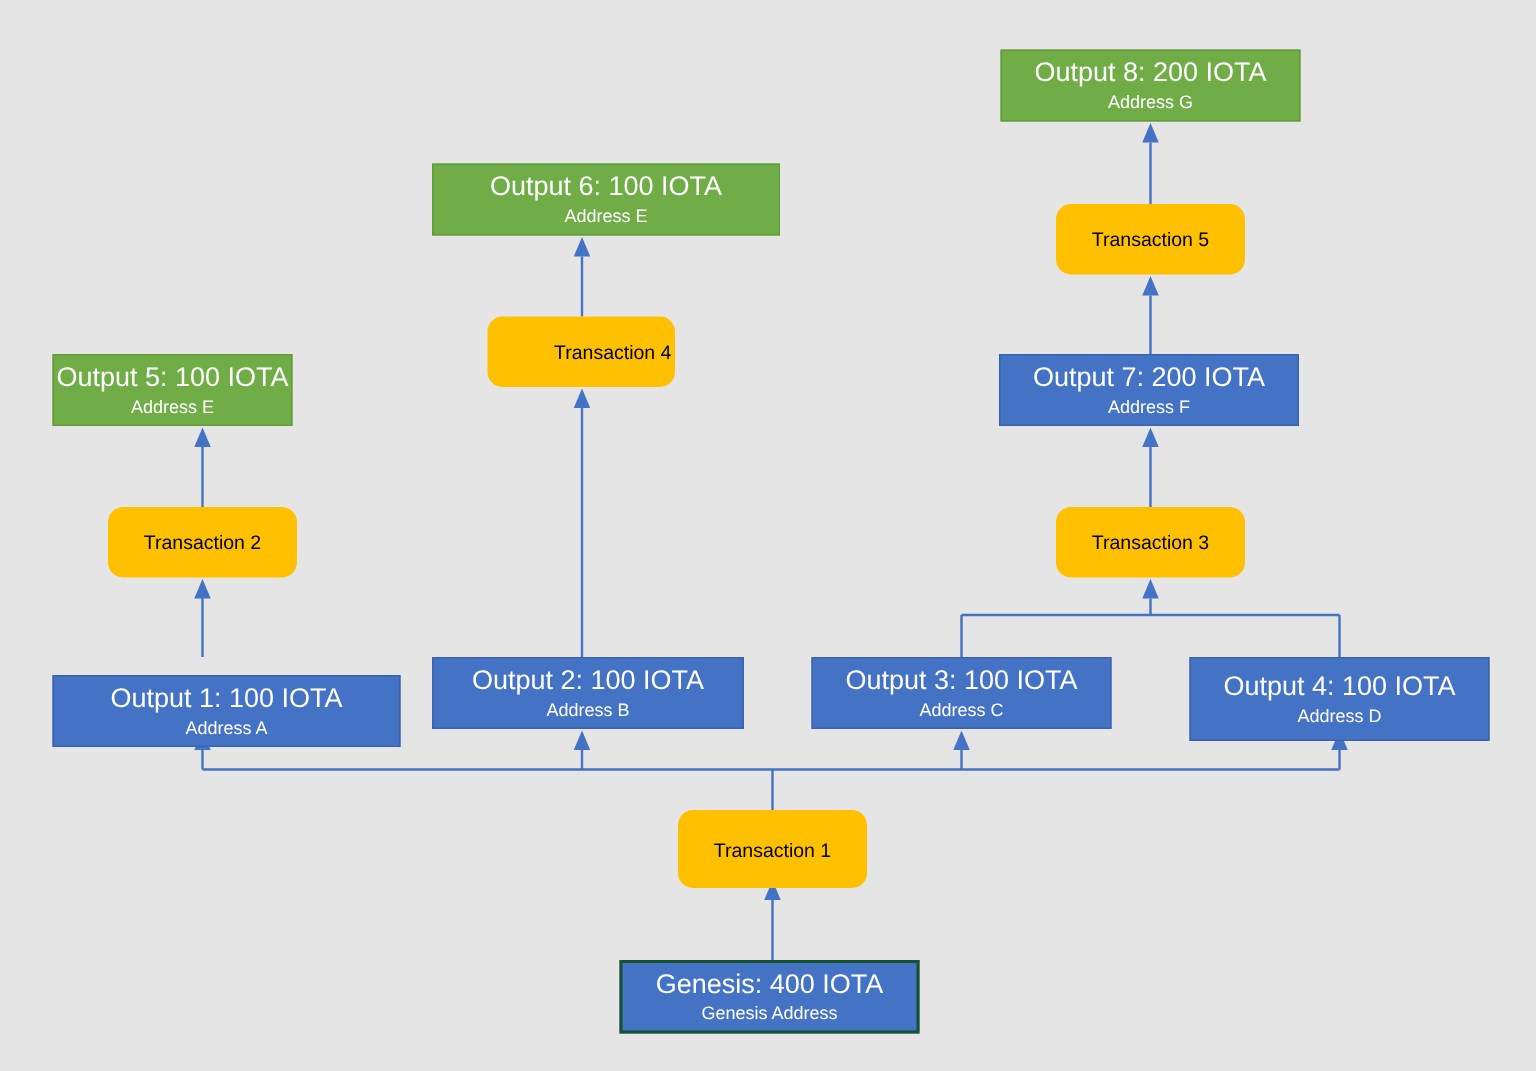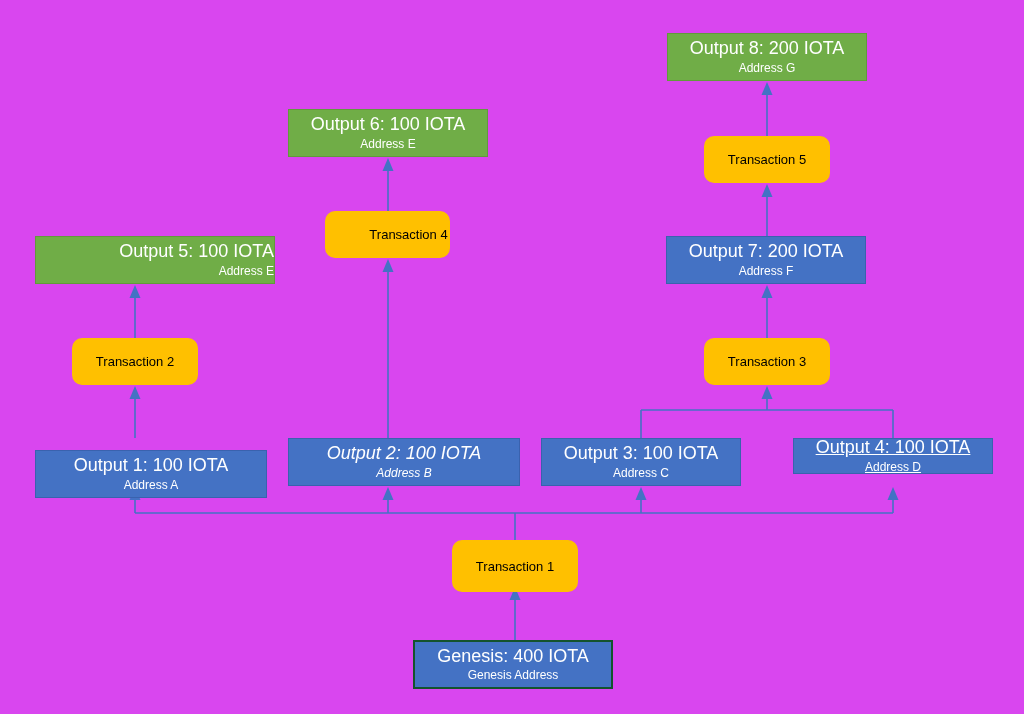--- a/index.html
+++ b/index.html
@@ -1,20 +1,20 @@
 <!DOCTYPE html>
 <html><head>
 <meta charset="utf-8">
 <style>
   html, body { margin: 0; padding: 0; background: #ffffff; }
   #canvas {
     position: relative;
     width: 1024px;
     height: 714px;
-    background: #d946ef;
+    background: #e5e5e5;
     font-family: "Liberation Sans", sans-serif;
     overflow: hidden;
   }
   #connector-layer {
     position: absolute;
     left: 0; top: 0;
     width: 1024px; height: 714px;
     z-index: 0;
   }
   .node {
@@ -96,26 +96,26 @@
 
     <path class="edge" d="M767,136 L767,95"></path>
     <polygon class="arrowhead" points="767,82 761.5,95 772.5,95"></polygon>
   </svg>
 
   <div class="node rect-green" style="left:667px; top:33px; width:200px; height:48px;">
     <div class="title">Output 8: 200 IOTA</div>
     <div class="subtitle">Address G</div>
   </div>
 
-  <div class="node rect-green" style="left:288px; top:109px; width:200px; height:48px;">
+  <div class="node rect-green" style="left:288px; top:109px; width:232px; height:48px;">
     <div class="title">Output 6: 100 IOTA</div>
     <div class="subtitle">Address E</div>
   </div>
 
-  <div class="node rect-green" style="left:35px; top:236px; width:240px; height:48px;align-items:flex-end;">
+  <div class="node rect-green" style="left:35px; top:236px; width:160px; height:48px;">
     <div class="title">Output 5: 100 IOTA</div>
     <div class="subtitle">Address E</div>
   </div>
 
   <div class="node pill" style="left:704px; top:136px; width:126px; height:47px;">
     <div class="pill-label">Transaction 5</div>
   </div>
 
   <div class="node pill" style="left:325px; top:211px; width:125px; height:47px;padding-left:42px;">
     <div class="pill-label">Transaction 4</div>
@@ -136,31 +136,31 @@
   <div class="node rect-blue" style="left:666px; top:236px; width:200px; height:48px;">
     <div class="title">Output 7: 200 IOTA</div>
     <div class="subtitle">Address F</div>
   </div>
 
   <div class="node rect-blue" style="left:35px; top:438px; width:232px; height:48px;margin-top:12px;">
     <div class="title">Output 1: 100 IOTA</div>
     <div class="subtitle">Address A</div>
   </div>
 
-  <div class="node rect-blue" style="left:288px; top:438px; width:232px; height:48px;font-style:italic;">
+  <div class="node rect-blue" style="left:288px; top:438px; width:208px; height:48px;">
     <div class="title">Output 2: 100 IOTA</div>
     <div class="subtitle">Address B</div>
   </div>
 
   <div class="node rect-blue" style="left:541px; top:438px; width:200px; height:48px;">
     <div class="title">Output 3: 100 IOTA</div>
     <div class="subtitle">Address C</div>
   </div>
 
-  <div class="node rect-blue" style="left:793px; top:438px; width:200px; height:36px;text-decoration:underline;">
+  <div class="node rect-blue" style="left:793px; top:438px; width:200px; height:56px;">
     <div class="title">Output 4: 100 IOTA</div>
     <div class="subtitle">Address D</div>
   </div>
 
   <div class="node rect-blue genesis-border" style="left:413px; top:640px; width:200px; height:49px;">
     <div class="title">Genesis: 400 IOTA</div>
     <div class="subtitle">Genesis Address</div>
   </div>
 
 </div>

